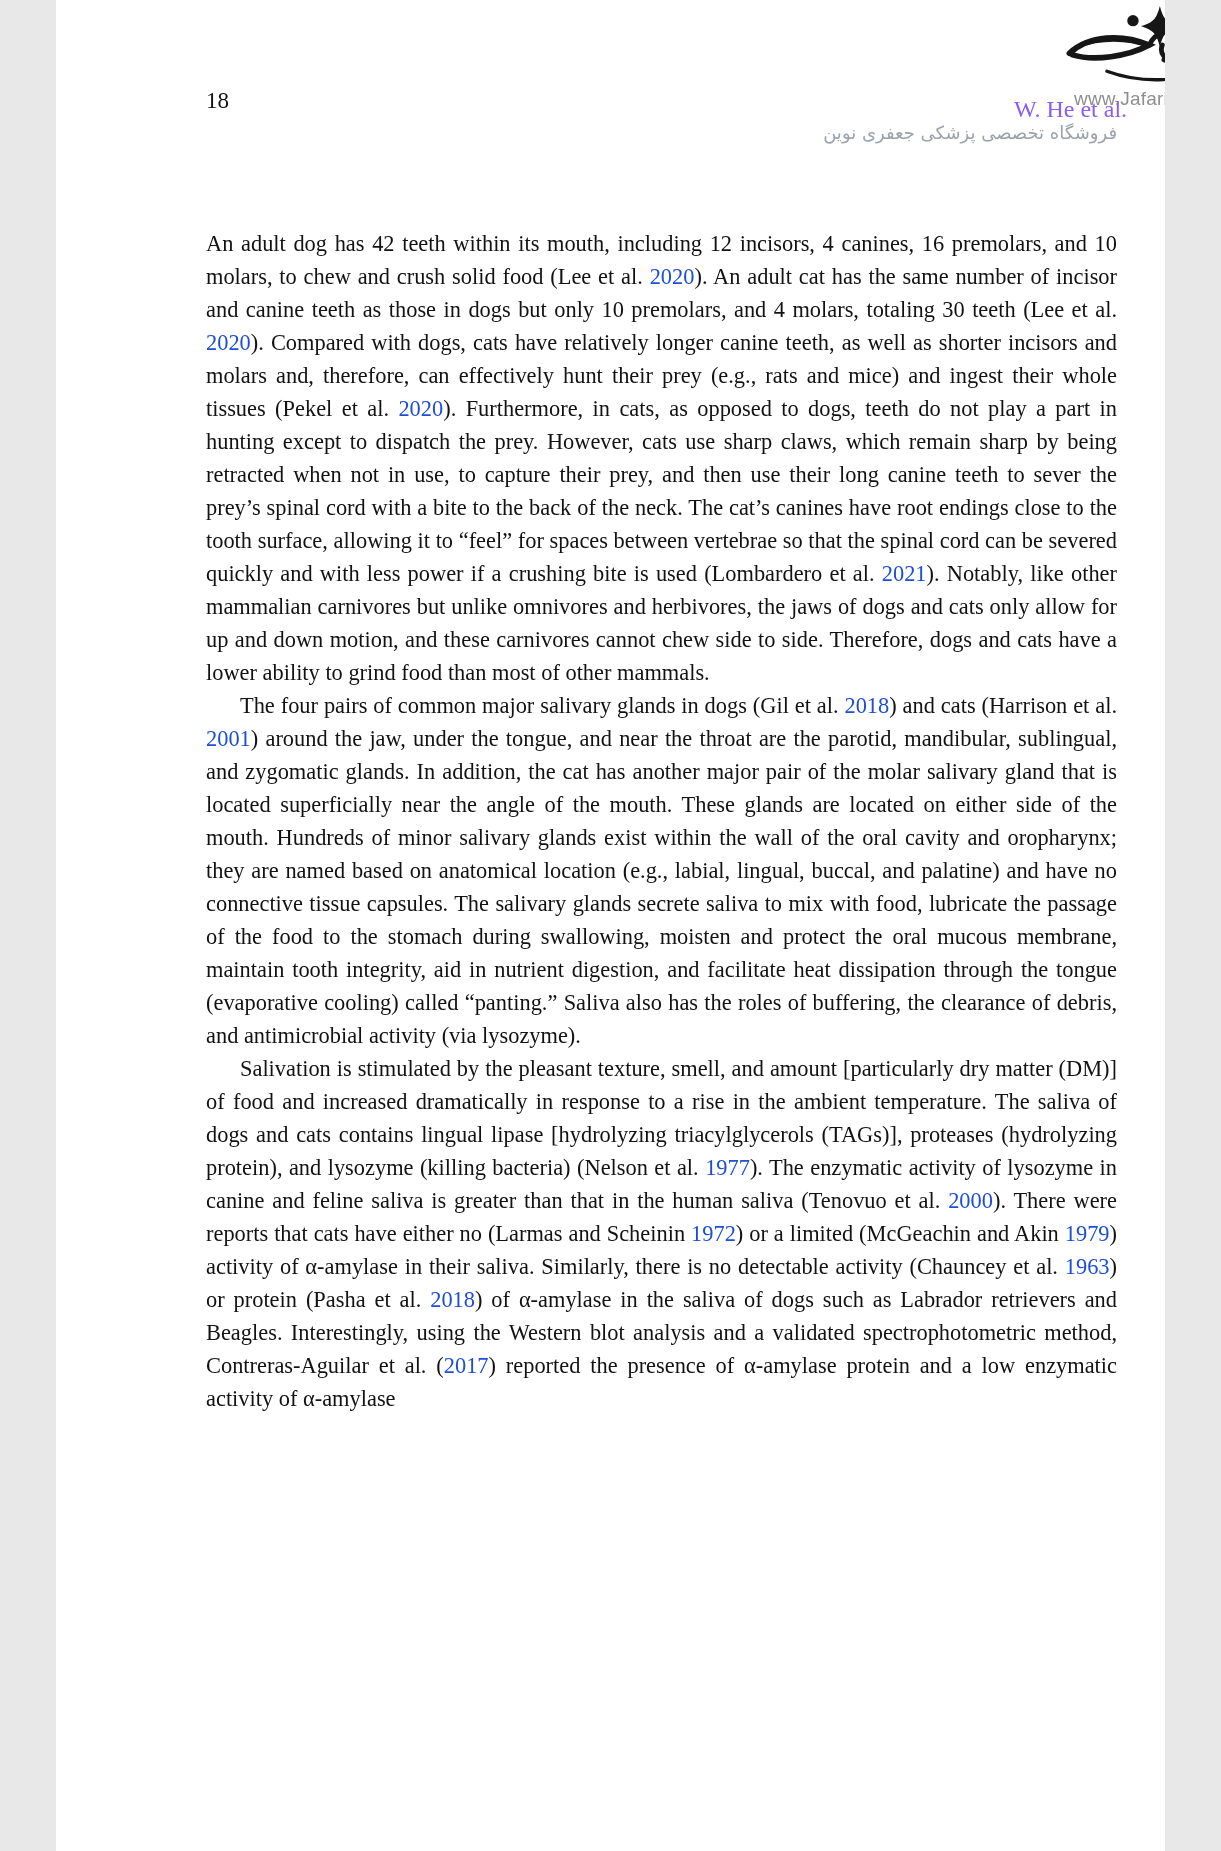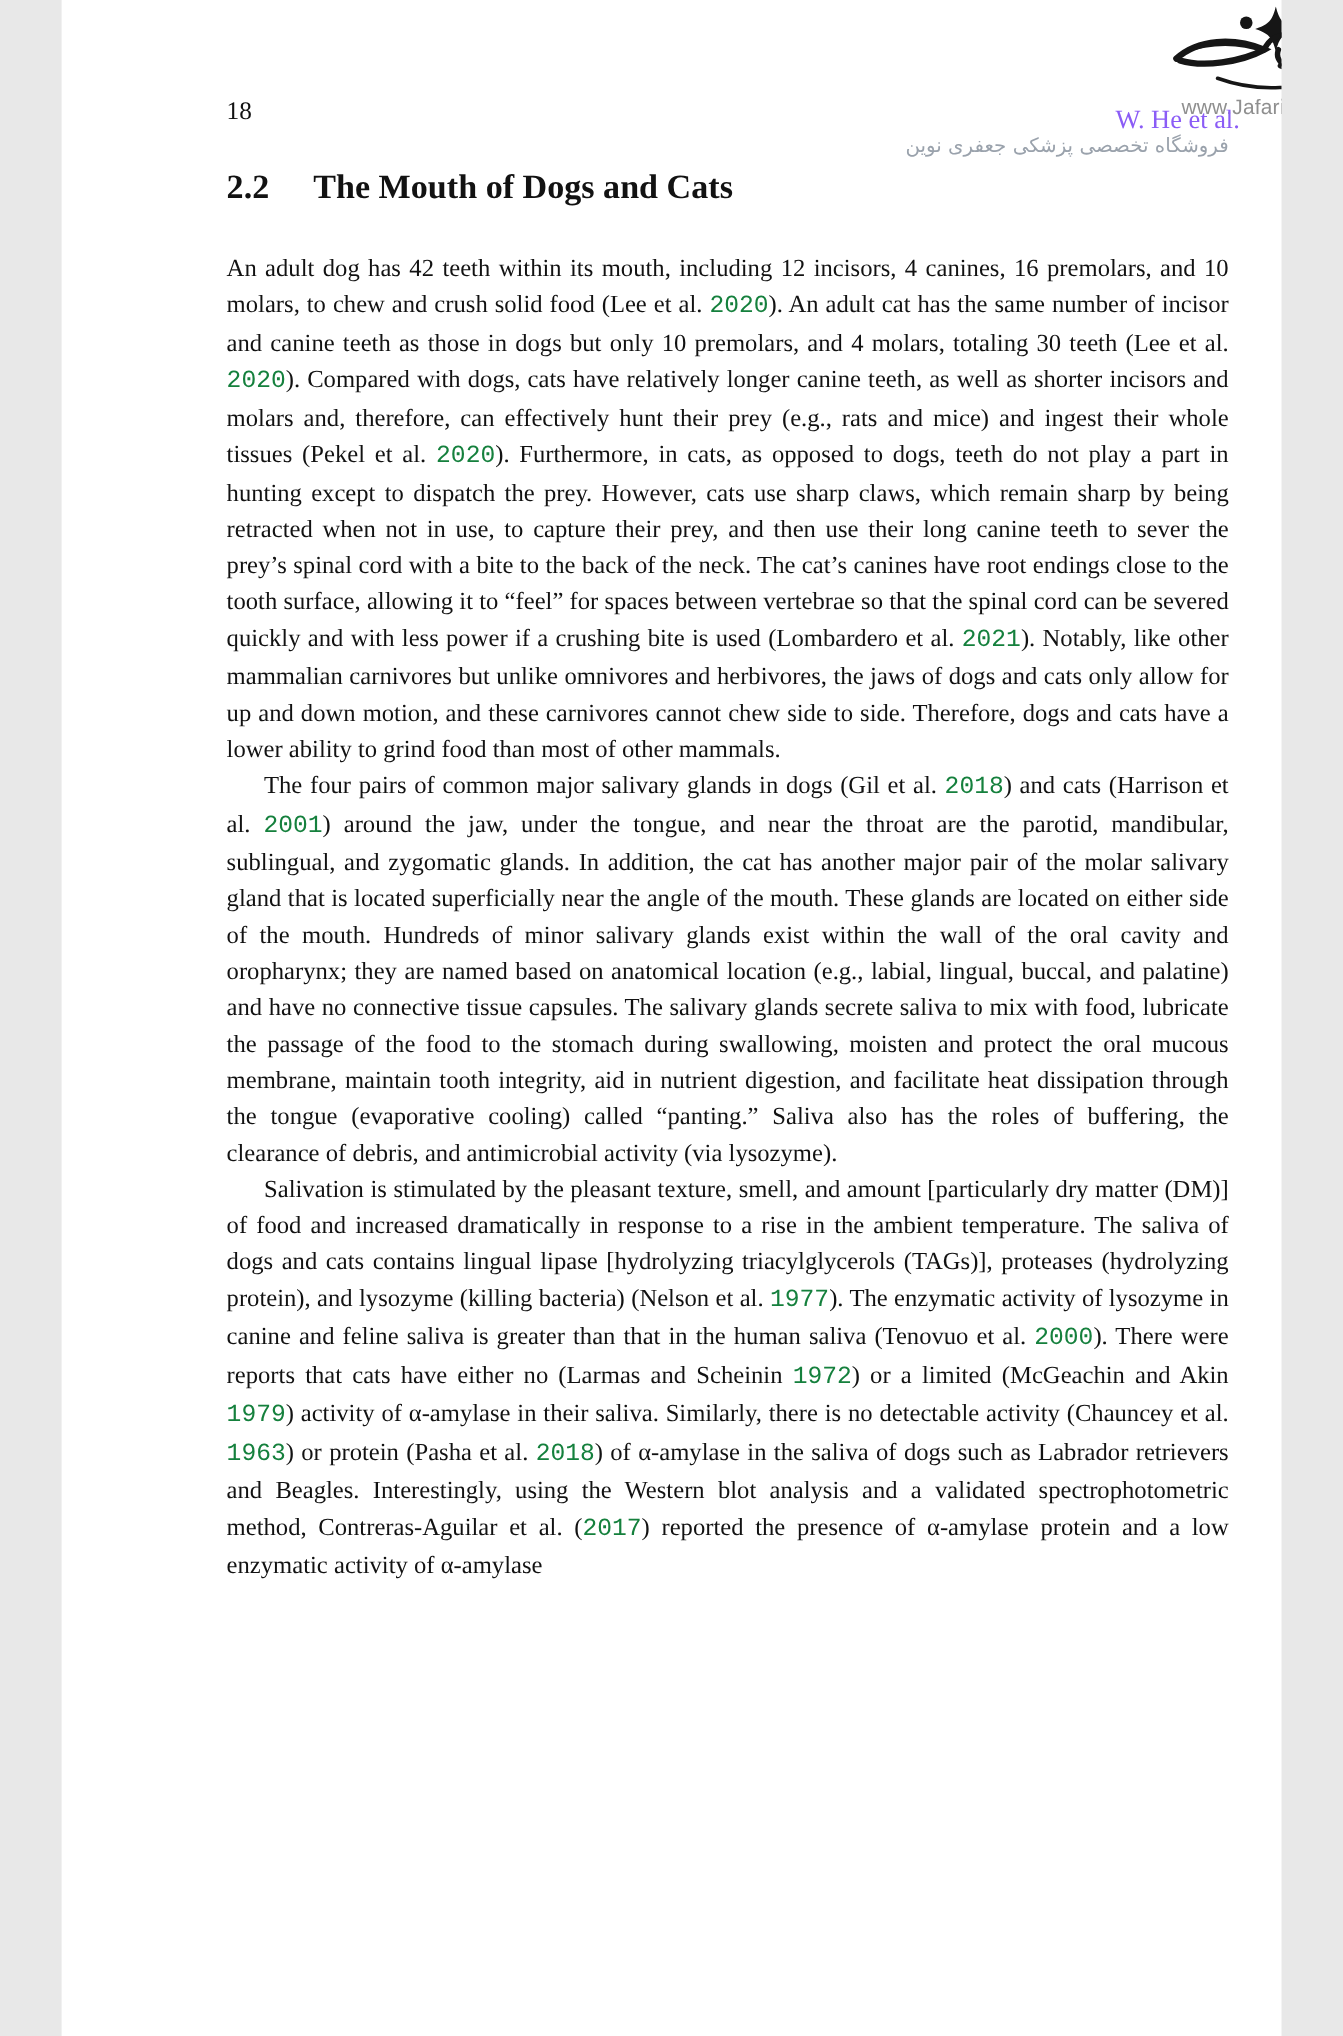--- a/index.html
+++ b/index.html
@@ -45,21 +45,21 @@
   }
   .heading .num { margin-right:40px; }
   .body-col {
     position:absolute; left:150px; top:227px;
     width:911px;
     font-size:22.4px; line-height:33px;
     text-align:justify;
   }
   .body-col p { margin:0; padding:0; }
   .body-col p.indent { text-indent:34px; }
-  .cite { color:#15803d;font-family:Liberation Mono, monospace; }
+  .cite { color:#1d4ed8; }
 </style>
 </head>
 <body>
 
 <div class="page">
 
   <div class="pagenum">18</div>
 
   <svg class="wm-logo" viewBox="0 0 200 108" xmlns="http://www.w3.org/2000/svg">
     <g fill="#161616" stroke="none">
@@ -80,24 +80,20 @@
       <path d="M146 42 C166 38 184 46 192 58 C176 72 146 76 122 66" stroke-width="6"></path>
 
       <path d="M52 80 C96 96 148 94 188 72" stroke-width="4"></path>
     </g>
   </svg>
 
   <div class="wm-url">www.JafariPub.com</div>
   <div class="running-head">W. He et al.</div>
   <div class="wm-fa">فروشگاه تخصصی پزشکی جعفری نوین</div>
 
-  <div class="heading">
-    <span class="num">2.2</span>
-    <span class="ttl">The Mouth of Dogs and Cats</span>
-  </div>
 
   <div class="body-col">
       <p class=""><span>An adult dog has 42 teeth within its mouth, including 12 incisors, 4 canines, 16 premolars, and 10 molars, to chew and crush solid food (Lee et al. </span><span class="cite">2020</span><span>). An adult cat has the same number of incisor and canine teeth as those in dogs but only 10 premolars, and 4 molars, totaling 30 teeth (Lee et al. </span><span class="cite">2020</span><span>). Compared with dogs, cats have relatively longer canine teeth, as well as shorter incisors and molars and, therefore, can effectively hunt their prey (e.g., rats and mice) and ingest their whole tissues (Pekel et al. </span><span class="cite">2020</span><span>). Furthermore, in cats, as opposed to dogs, teeth do not play a part in hunting except to dispatch the prey. However, cats use sharp claws, which remain sharp by being retracted when not in use, to capture their prey, and then use their long canine teeth to sever the prey’s spinal cord with a bite to the back of the neck. The cat’s canines have root endings close to the tooth surface, allowing it to “feel” for spaces between vertebrae so that the spinal cord can be severed quickly and with less power if a crushing bite is used (Lombardero et al. </span><span class="cite">2021</span><span>). Notably, like other mammalian carnivores but unlike omnivores and herbivores, the jaws of dogs and cats only allow for up and down motion, and these carnivores cannot chew side to side. Therefore, dogs and cats have a lower ability to grind food than most of other mammals.</span></p>
       <p class="indent"><span>The four pairs of common major salivary glands in dogs (Gil et al. </span><span class="cite">2018</span><span>) and cats (Harrison et al. </span><span class="cite">2001</span><span>) around the jaw, under the tongue, and near the throat are the parotid, mandibular, sublingual, and zygomatic glands. In addition, the cat has another major pair of the molar salivary gland that is located superficially near the angle of the mouth. These glands are located on either side of the mouth. Hundreds of minor salivary glands exist within the wall of the oral cavity and oropharynx; they are named based on anatomical location (e.g., labial, lingual, buccal, and palatine) and have no connective tissue capsules. The salivary glands secrete saliva to mix with food, lubricate the passage of the food to the stomach during swallowing, moisten and protect the oral mucous membrane, maintain tooth integrity, aid in nutrient digestion, and facilitate heat dissipation through the tongue (evaporative cooling) called “panting.” Saliva also has the roles of buffering, the clearance of debris, and antimicrobial activity (via lysozyme).</span></p>
       <p class="indent"><span>Salivation is stimulated by the pleasant texture, smell, and amount [particularly dry matter (DM)] of food and increased dramatically in response to a rise in the ambient temperature. The saliva of dogs and cats contains lingual lipase [hydrolyzing triacylglycerols (TAGs)], proteases (hydrolyzing protein), and lysozyme (killing bacteria) (Nelson et al. </span><span class="cite">1977</span><span>). The enzymatic activity of lysozyme in canine and feline saliva is greater than that in the human saliva (Tenovuo et al. </span><span class="cite">2000</span><span>). There were reports that cats have either no (Larmas and Scheinin </span><span class="cite">1972</span><span>) or a limited (McGeachin and Akin </span><span class="cite">1979</span><span>) activity of α-amylase in their saliva. Similarly, there is no detectable activity (Chauncey et al. </span><span class="cite">1963</span><span>) or protein (Pasha et al. </span><span class="cite">2018</span><span>) of α-amylase in the saliva of dogs such as Labrador retrievers and Beagles. Interestingly, using the Western blot analysis and a validated spectrophotometric method, Contreras-Aguilar et al. (</span><span class="cite">2017</span><span>) reported the presence of α-amylase protein and a low enzymatic activity of α-amylase</span></p>
     </div>
 
 </div>
 
 </body></html>

